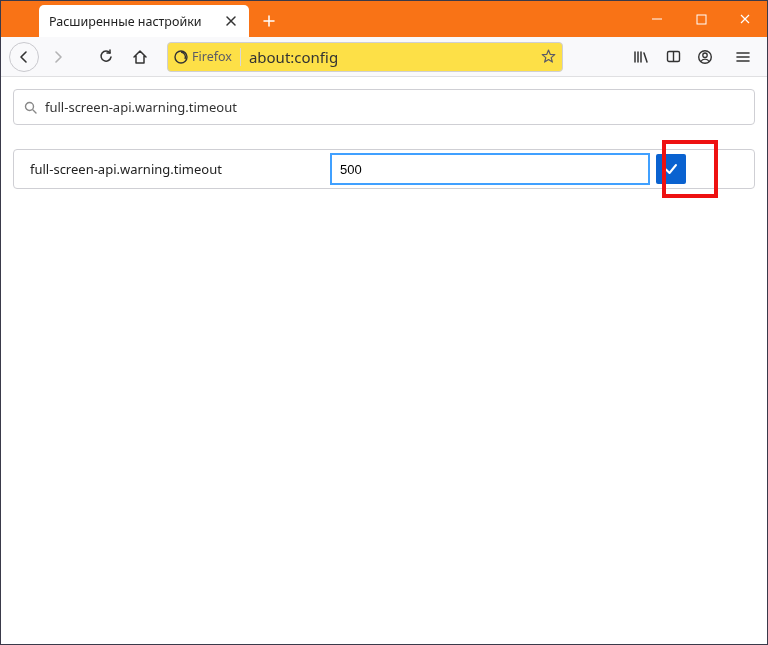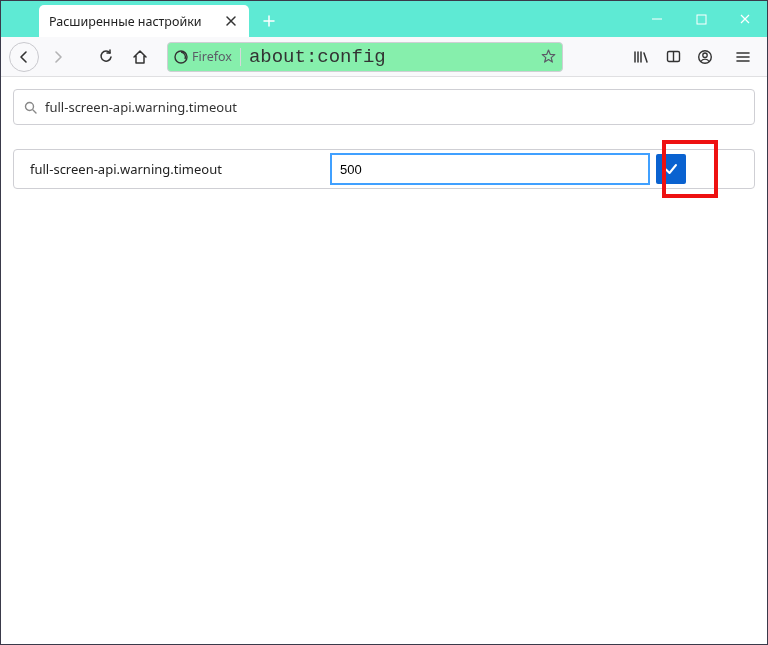--- a/index.html
+++ b/index.html
@@ -1,35 +1,35 @@
 <!DOCTYPE html>
 <html><head>
 <meta charset="utf-8">
 <style>
   * { box-sizing: border-box; margin: 0; padding: 0; }
   html, body { width: 768px; height: 645px; font-family: "Segoe UI", system-ui, sans-serif; font-size: 13px; overflow: hidden; background:#fff;}
   .window { width: 768px; height: 645px; display: flex; flex-direction: column; border:1px solid #3a3a4a;}
   
-  .tabstrip { height: 36px; background: #5eead4; display: flex; align-items: flex-end; padding-left: 38px; position: relative;}
+  .tabstrip { height: 36px; background: #f97316; display: flex; align-items: flex-end; padding-left: 38px; position: relative;}
   .tab { background: #fff; height: 32px; display: flex; align-items: center; padding: 0 10px; border-top-left-radius: 5px; border-top-right-radius: 5px; min-width: 210px; color:#222; font-size:12.5px;}
   .tab .title { flex: 1; white-space: nowrap; overflow: hidden; text-overflow: ellipsis; }
   .tab .close { width:16px; height:16px; display:flex; align-items:center; justify-content:center; }
   .newtab { width:28px; height:28px; display:flex; align-items:center; justify-content:center; margin-left:6px; margin-bottom:2px;}
   .winctl { position:absolute; right:0; top:0; height:36px; display:flex; align-items:center;}
   .winbtn { width:44px; height:36px; display:flex; align-items:center; justify-content:center; color:#fff;}
   
   .toolbar { height: 40px; background: #f9f9fb; border-bottom: 1px solid #e0e0e2; display:flex; align-items:center; padding: 0 8px; gap:4px;}
   .navbtn { width:30px; height:30px; border-radius:4px; display:flex; align-items:center; justify-content:center; color:#5b5b66;}
   .navbtn.circ { border:1px solid #c9c9ce; border-radius:50%;}
   .navbtn.disabled { opacity:.35;}
   .spacerSm { width:10px;}
-  .urlbar { flex:1; height:30px; border:1px solid #cfcfd4; border-radius:4px; background:#86efac; display:flex; align-items:center; padding:0 6px; gap:8px; max-width:396px; margin-left:8px;}
+  .urlbar { flex:1; height:30px; border:1px solid #cfcfd4; border-radius:4px; background:#fde047; display:flex; align-items:center; padding:0 6px; gap:8px; max-width:396px; margin-left:8px;}
   .urlbar .identity { display:flex; align-items:center; gap:4px; color:#5b5b66; font-size:12.5px;}
   .urlbar .sep { width:1px; height:18px; background:#d7d7db;}
-  .urlbar .url { flex:1; color:#333; font-size:19px;font-family:Liberation Mono, monospace;}
+  .urlbar .url { flex:1; color:#333; font-size:15px;}
   .urlbar .star { margin-left:auto; color:#5b5b66;}
   .tbRight { margin-left:auto; display:flex; align-items:center; gap:0px;}
   .tbIcon { width:32px; height:32px; display:flex; align-items:center; justify-content:center; color:#444;}
   
   .content { flex:1; background:#fff; padding:12px;}
   .searchbox { width:100%; height:36px; border:1px solid #cfcfd4; border-radius:4px; display:flex; align-items:center; padding:0 10px; gap:8px; color:#333;}
   .searchbox .mg { color:#888;}
   .prefrow { margin-top:24px; display:flex; align-items:center; height:40px; border:1px solid #cfcfd4; border-radius:4px; padding:0 8px 0 16px; position:relative;}
   .prefrow .name { width:300px; color:#222;}
   .prefrow .valwrap { flex:1; display:flex; align-items:center; height:100%; padding:4px 0;}

